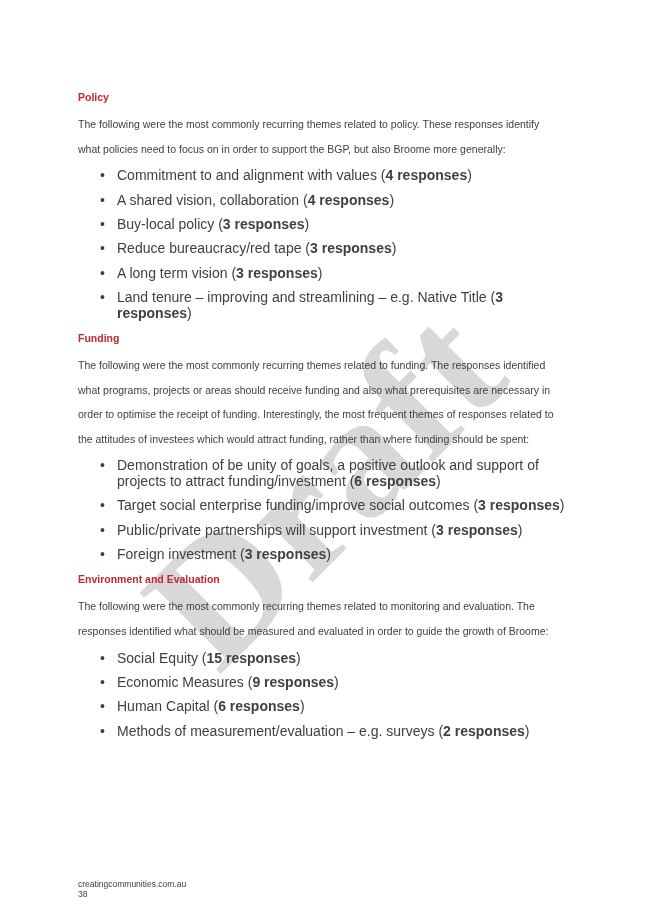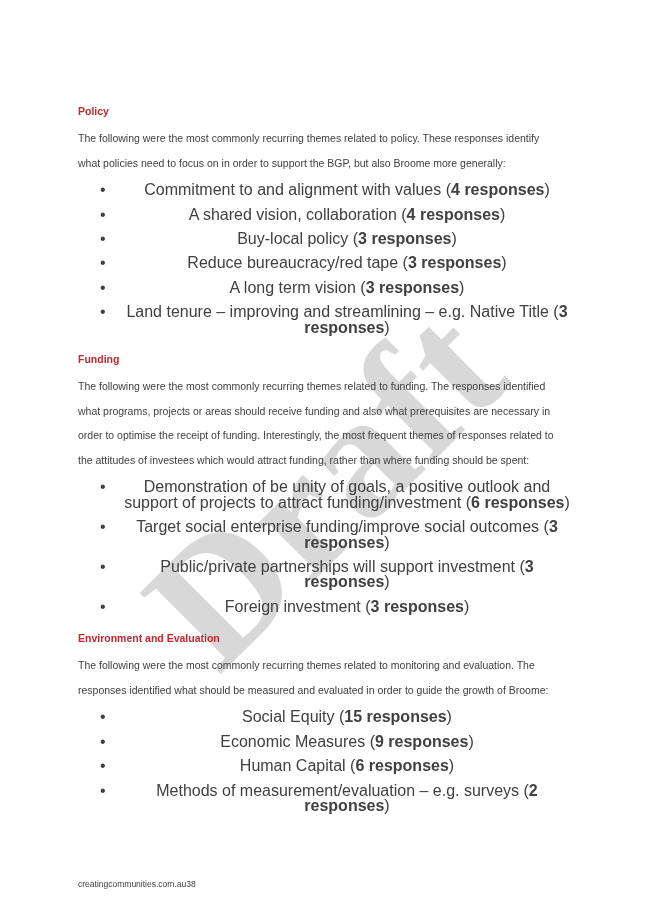--- a/index.html
+++ b/index.html
@@ -28,58 +28,58 @@
   .content {
     position: relative;
     z-index: 1;
     padding: 87px 76px 0 78px;
   }
   .section-heading {
     color: #bf282e;
     font-weight: bold;
     font-size: 10.5px;
     line-height: 16px;
-    margin: 16px 0 7px 0;
+    margin: 2px 0 7px 0;
   }
   .intro {
     color: #404040;
     font-size: 10.5px;
     line-height: 24.6px;
     margin: 0 17px 7px 0;
   }
   ul.bullets {
     list-style: none;
     margin: 0 0 1px 0;
     padding: 0;
   }
   li.bullet {
     position: relative;
     color: #404040;
-    font-size: 16px;
+    font-size: 14px;
     line-height: 15.4px;
     padding-left: 39px;
     margin: 0 0 9px 0;
-    text-align: center;
   }
   li.bullet::before {
     content: "\2022";
     position: absolute;
     left: 22px;
     top: 0;
   }
   li.bullet b { font-weight: bold; }
   .page-footer {
     position: absolute;
     left: 78px;
     right: 76px;
     top: 879px;
     display: flex;
     font-size: 8.5px;
     color: #404040;
     z-index: 1;
+    flex-direction: column;
   }
 </style>
 </head>
 <body>
 
 <div class="page">
   <div class="watermark">Draft</div>
 
   <main class="content" id="sections">
       <div class="section-heading">Policy</div>

